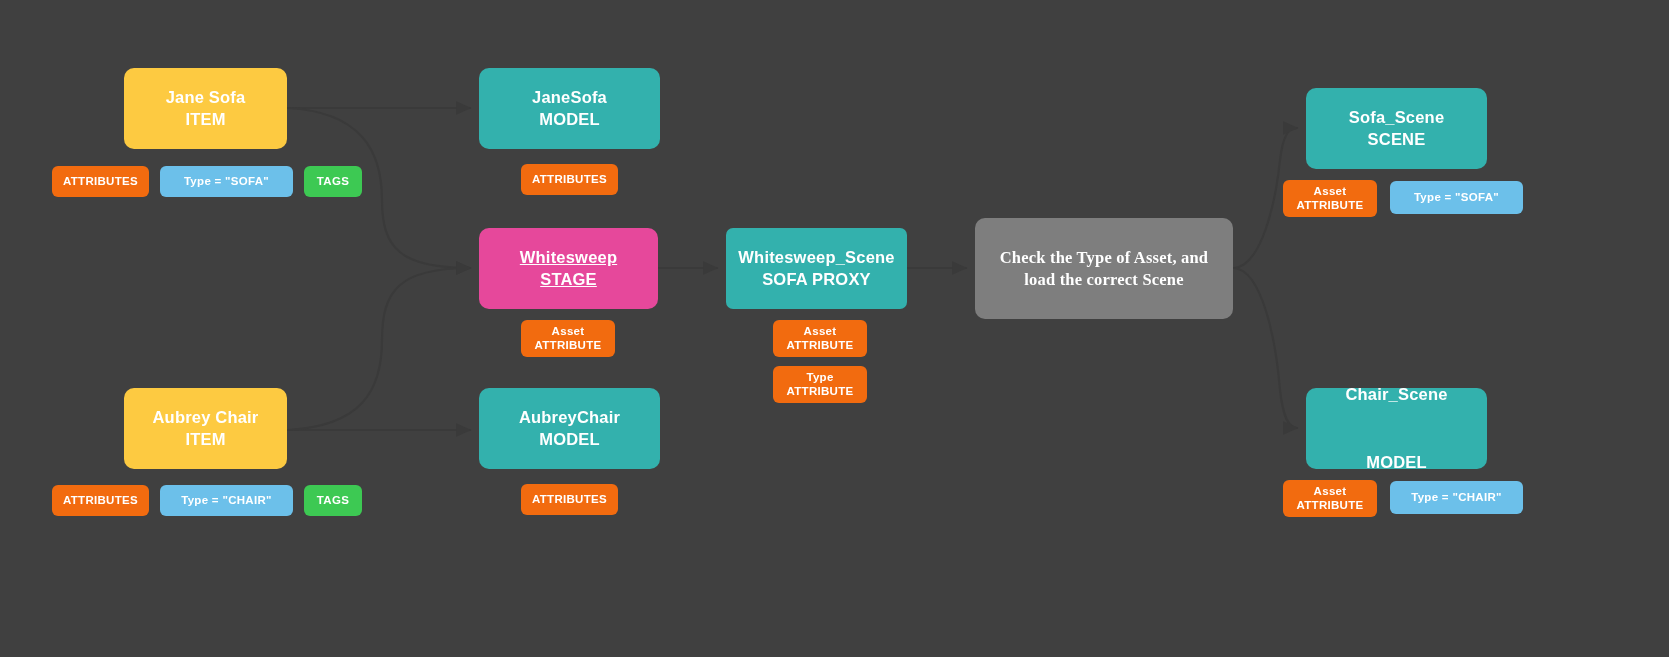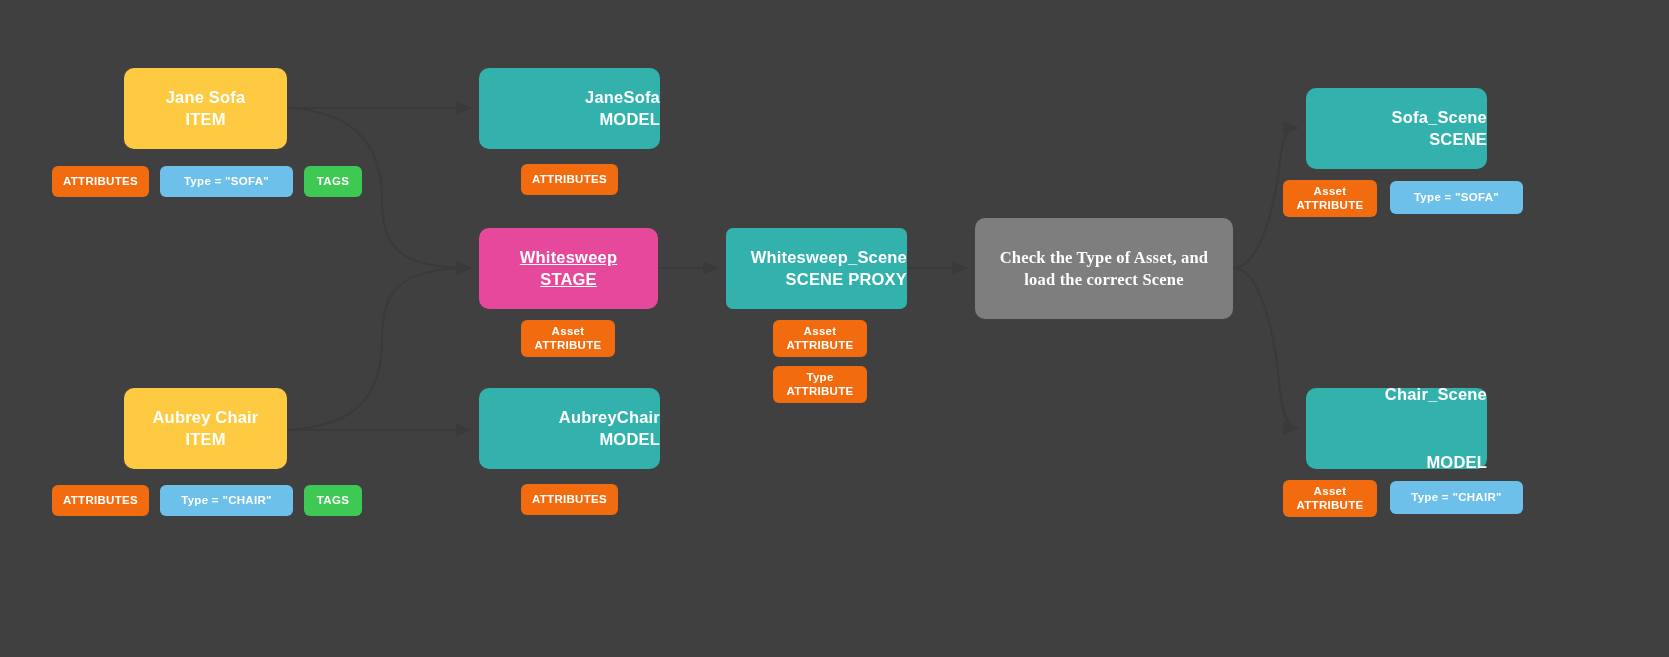--- a/index.html
+++ b/index.html
@@ -67,21 +67,21 @@
     line-height: 1.18;
   }
   .tag .t-l1 { font-size: 11.5px; letter-spacing: 0.3px; }
   .tag .t-l2 { font-size: 11.5px; letter-spacing: 0.3px; }
   .tag-attr   { background: #F26B0F; }
   .tag-type   { background: #6CC0EA; }
   .tag-tags   { background: #3FC council; }
   .tag-tags   { background: #3DC953; }
 
   .c-yellow { background: #FDCA41; }
-  .c-teal   { background: #33B1AD; align-items: flex-end; }
+  .c-teal   { background: #33B1AD; }
   .c-pink   { background: #E6489B; text-decoration: underline; }
   .c-gray   { background: #7E7E7E; }
 </style>
 </head>
 <body>
 
 <div id="canvas">
 
   <svg id="edges" viewBox="0 0 1669 657" xmlns="http://www.w3.org/2000/svg">
     <defs>
@@ -109,21 +109,21 @@
       <div class="node c-teal" style="left: 479px; top: 68px; width: 181px; height: 81px;">
         <div class="n-title">JaneSofa</div>
         <div class="n-sub">MODEL</div>
       </div>
       <div class="node c-pink" style="left: 479px; top: 228px; width: 179px; height: 81px;">
         <div class="n-title">Whitesweep</div>
         <div class="n-sub">STAGE</div>
       </div>
       <div class="node c-teal" style="left: 726px; top: 228px; width: 181px; height: 81px; border-radius: 7px;">
         <div class="n-title">Whitesweep_Scene</div>
-        <div class="n-sub">SCENE PROXY</div>
+        <div class="n-sub">SOFA PROXY</div>
       </div>
       <div class="node c-gray gray" style="left: 975px; top: 218px; width: 258px; height: 101px; font-family: Liberation Serif, serif;">
         <div class="n-title">Check the Type of Asset, and</div>
         <div class="n-sub">load the correct Scene</div>
       </div>
       <div class="node c-teal" style="left: 1306px; top: 88px; width: 181px; height: 81px;">
         <div class="n-title">Sofa_Scene</div>
         <div class="n-sub">SCENE</div>
       </div>
       <div class="node c-teal" style="left: 1306px; top: 388px; width: 181px; height: 81px; gap: 47px;">

